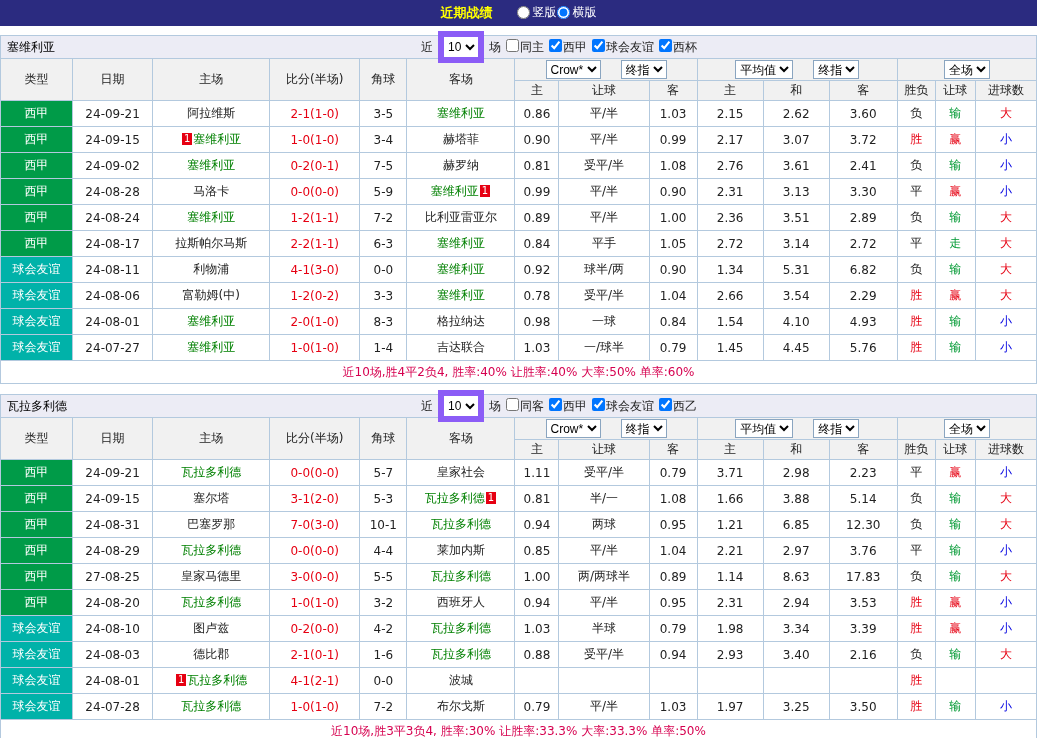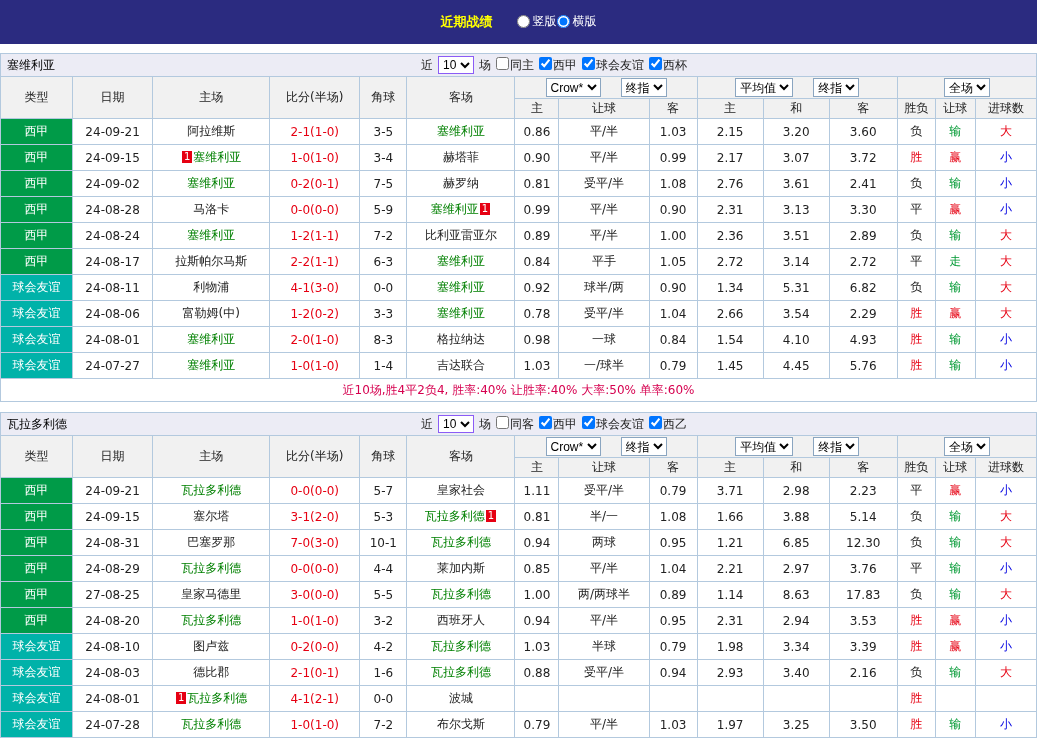--- a/index.html
+++ b/index.html
@@ -1,35 +1,35 @@
 <!DOCTYPE html>
 <html style="--topbar_bg: #2b2b80; --title_yellow: #ffff00; --bar_bg: #ececf5; --grid_border: #b3c9de; --header_bg: #f1f1f1; --league_green: #009b48; --friendly_teal: #00b2a9; --team_green: #008000; --score_red: #e60012; --win_red: #e60012; --lose_green: #009933; --small_blue: #0000e0; --footer_red: #d6004f; --bottom_line: #3c64b0;"><head>
 <meta charset="utf-8">
 <style>
   *{box-sizing:border-box;margin:0;padding:0}
   html,body{background:#fff}
   body{width:1037px;font-family:"DejaVu Sans","Liberation Sans",sans-serif;font-size:12px;color:#222}
-  .topbar{height:44px;background:var(--topbar_bg,#2b2b80);display:flex;align-items:center;justify-content:center;gap:24px;margin-bottom:9px}
+  .topbar{height:26px;background:var(--topbar_bg,#2b2b80);display:flex;align-items:center;justify-content:center;gap:24px;margin-bottom:9px}
   .topbar .title{color:var(--title_yellow,#ffff00);font-weight:bold;font-size:13px}
   .topbar label{color:#fff;display:inline-flex;align-items:center;gap:3px;cursor:pointer}
   .topbar input{margin:0}
   .section{margin-bottom:10px}
   .section-bar{height:23px;background:var(--bar_bg,#ececf5);border:1px solid var(--grid_border,#b3c9de);border-bottom:0;display:flex;align-items:center;padding:0 6px;position:relative}
   .team-name{font-size:12px;color:#000}
   .filter{position:absolute;left:420px;display:flex;align-items:center;gap:2px;white-space:nowrap}
   .filter select{margin:0 3px}
   .chk{display:inline-flex;cursor:pointer;margin-left:2px}
   .chk input{width:13px;height:13px;margin:0 1px}
   table.grid{width:100%;border-collapse:collapse;table-layout:fixed}
   .grid th,.grid td{border:1px solid var(--grid_border,#b3c9de);text-align:center;padding:0 2px;overflow:hidden;white-space:nowrap}
   .grid thead th{background:var(--header_bg,#f1f1f1);font-weight:normal;height:20px}
   .grid thead tr:first-child th{height:22px}
   .grid tbody td{height:26px}
   .sel-cell select{height:19px;font-size:12px;border:1px solid #8aa5c0;background:#fff;margin:0 10px}
-  select.mini{height:18px;font-size:12px;border:1px solid #8b5cf6;background:#fff}
+  select.mini{height:32px;font-size:12px;border:6px solid #8b5cf6;background:#fff}
   td.lg-green{background:var(--league_green,#009b48);color:#fff}
   td.lg-teal{background:var(--friendly_teal,#00b2a9);color:#fff}
   .hl{color:var(--team_green,#008000)}
   td.score{color:var(--score_red,#e60012)}
   .badge{display:inline-block;background:var(--score_red,#e60012);color:#fff;font-size:10px;line-height:12px;padding:0 2px;margin:0 1px;vertical-align:1px}
   .c-red{color:var(--win_red,#e60012)}
   .c-green{color:var(--lose_green,#009933)}
   .c-blue{color:var(--small_blue,#0000e0)}
   .c-black{color:#222}
   td.foot{height:23px;color:var(--footer_red,#d6004f);background:#fff}
@@ -121,21 +121,21 @@
             <td class="lg-green">西甲</td>
             <td>24-09-21</td>
             <td><span>阿拉维斯</span></td>
             <td class="score">2-1(1-0)</td>
             <td>3-5</td>
             <td><span class="hl">塞维利亚</span></td>
             <td>0.86</td>
             <td>平/半</td>
             <td>1.03</td>
             <td>2.15</td>
-            <td>3.20</td>
+            <td>2.62</td>
             <td>3.60</td>
             <td class="c-black">负</td>
             <td class="c-green">输</td>
             <td class="c-red">大</td>
           </tr>
           <tr>
             <td class="lg-green">西甲</td>
             <td>24-09-15</td>
             <td><span class="badge">1</span><span class="hl">塞维利亚</span></td>
             <td class="score">1-0(1-0)</td>

